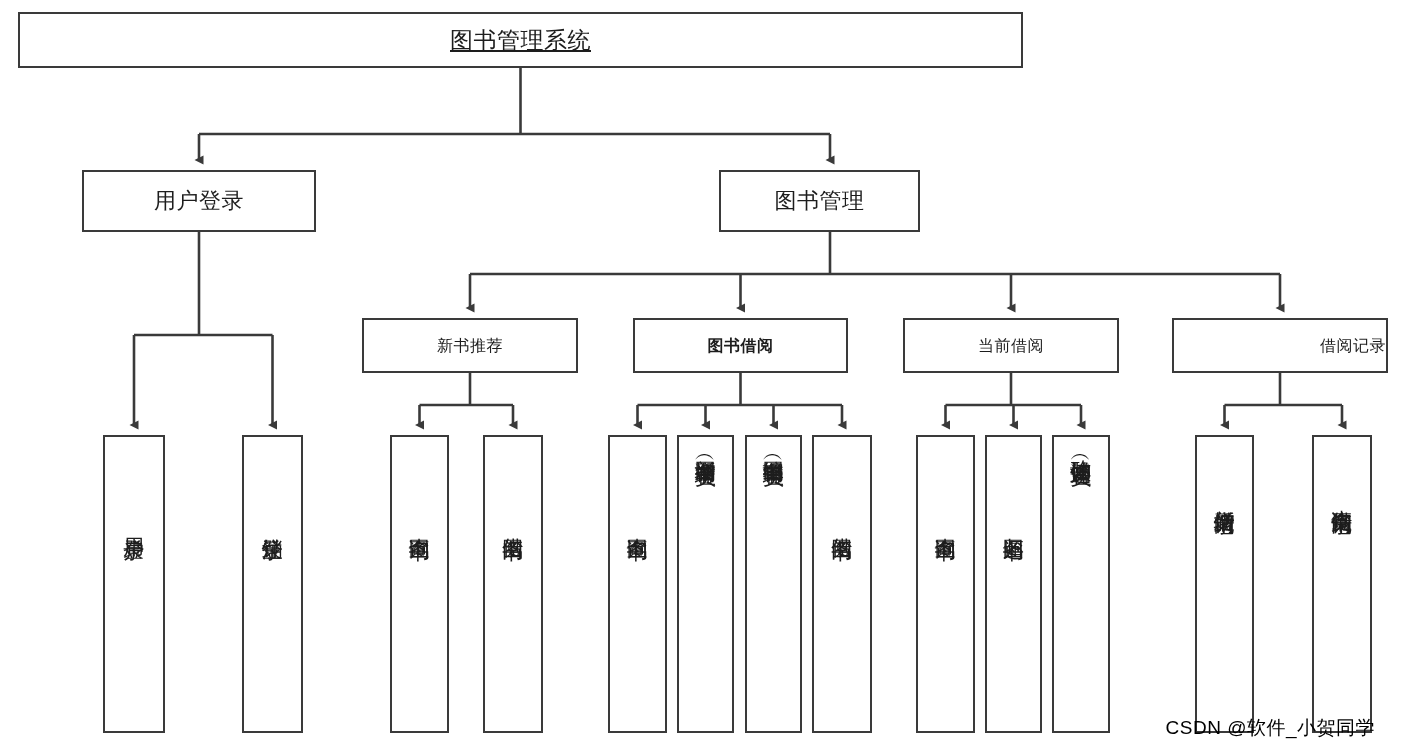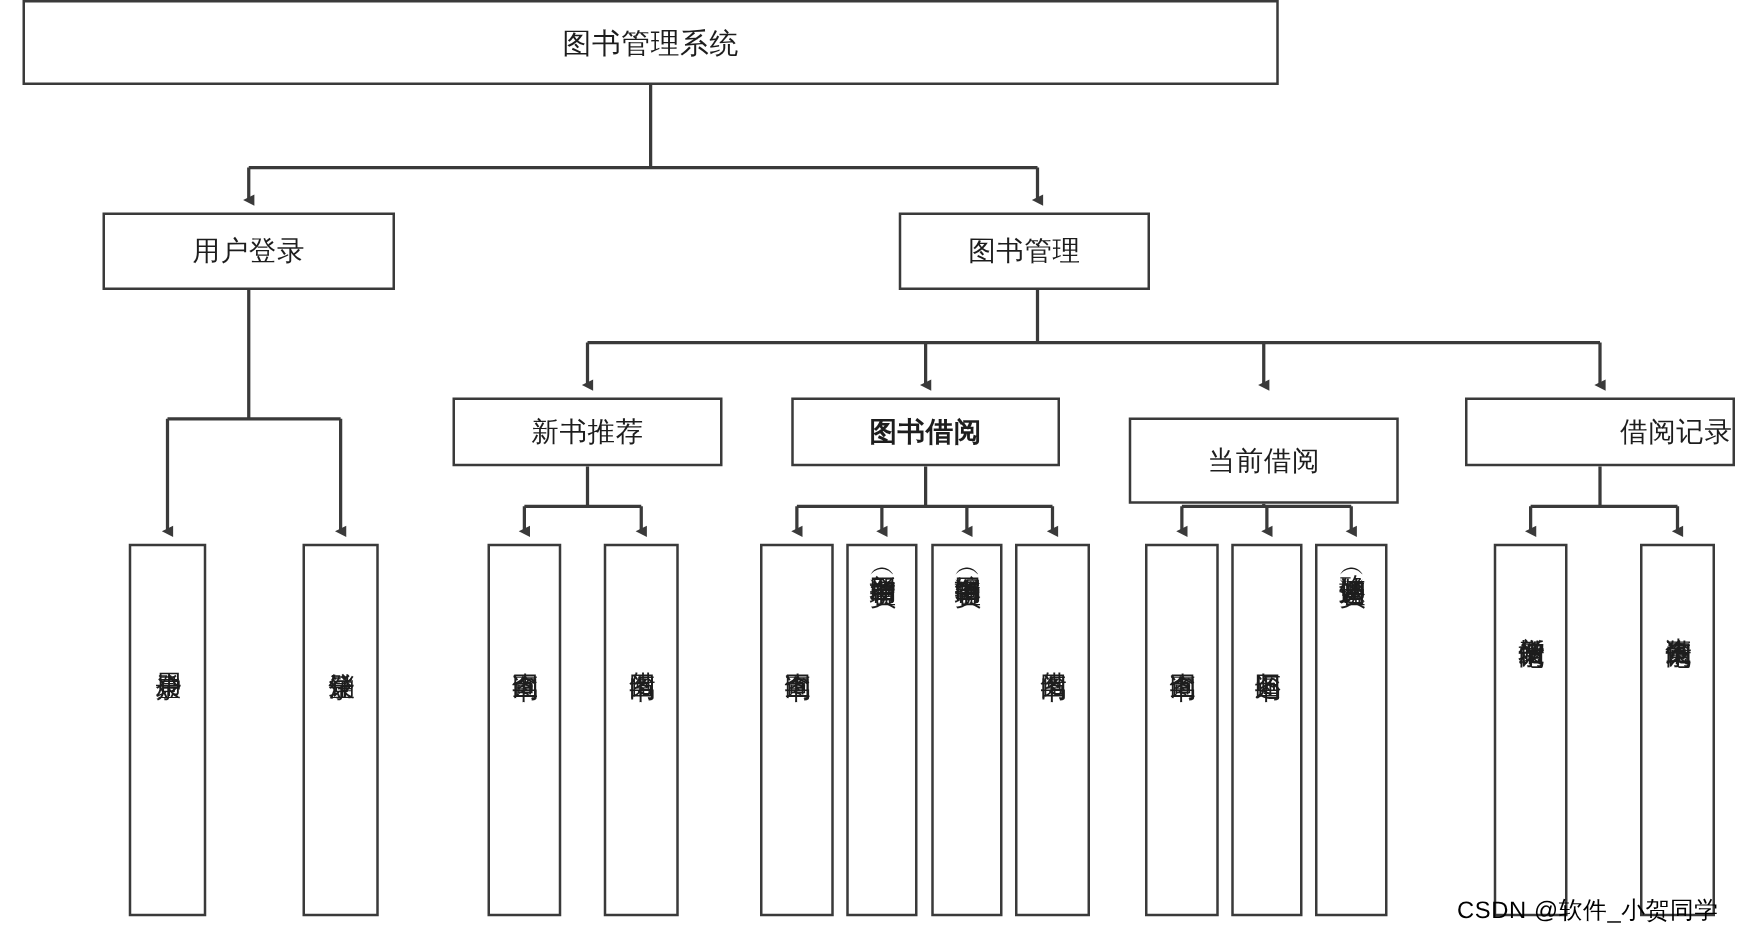--- a/index.html
+++ b/index.html
@@ -36,21 +36,21 @@
     color: #1d1d1d;
   }
   .node .cap {
     display: block;
     text-align: center;
     line-height: 1.25;
     letter-spacing: 0.5px;
   }
   .node.root .cap { font-size: 23px; }
   .node.lvl2 .cap { font-size: 22px; }
-  .node.lvl3 .cap { font-size: 22px; }
+  .node.lvl3 .cap { font-size: 16px; }
   .node.leaf {
     align-items: flex-start;
     justify-content: center;
     padding-top: 6px;
   }
   .node.leaf .cap {
     writing-mode: vertical-rl;
     text-orientation: upright;
     font-size: 21px;
     line-height: 1.32;
@@ -114,38 +114,38 @@
         <path d="M945.5,405 L945.5,425" marker-end="url(#arrow)"></path>
         <path d="M1013.5,405 L1013.5,425" marker-end="url(#arrow)"></path>
         <path d="M1081,405 L1081,425" marker-end="url(#arrow)"></path>
         <path d="M1280,373 L1280,405"></path>
         <path d="M1224.5,405 L1342,405"></path>
         <path d="M1224.5,405 L1224.5,425" marker-end="url(#arrow)"></path>
         <path d="M1342,405 L1342,425" marker-end="url(#arrow)"></path>
       </g>
   </svg>
 
-  <div class="node root" id="n-root" style="left: 18px; top: 0; width: 1005px; height: 68px;">
+  <div class="node root" id="n-root" style="left: 18px; top: 12px; width: 1005px; height: 56px; text-decoration: underline;">
     <span class="cap">图书管理系统</span>
   </div>
 
   <div class="node lvl2" id="n-user-login" style="left: 82px; top: 170px; width: 234px; height: 62px;">
     <span class="cap">用户登录</span>
   </div>
   <div class="node lvl2" id="n-book-manage" style="left: 719px; top: 170px; width: 201px; height: 62px;">
     <span class="cap">图书管理</span>
   </div>
 
   <div class="node lvl3" id="n-new-book-rec" style="left: 362px; top: 318px; width: 216px; height: 55px;">
     <span class="cap">新书推荐</span>
   </div>
   <div class="node lvl3" id="n-book-borrow" style="left: 633px; top: 318px; width: 215px; height: 55px; font-weight: bold;">
     <span class="cap">图书借阅</span>
   </div>
-  <div class="node lvl3" id="n-current-borrow" style="left: 903px; top: 318px; width: 216px; height: 69px; margin-top: 16px;">
+  <div class="node lvl3" id="n-current-borrow" style="left: 903px; top: 318px; width: 216px; height: 55px;">
     <span class="cap">当前借阅</span>
   </div>
   <div class="node lvl3" id="n-borrow-record" style="left: 1172px; top: 318px; width: 216px; height: 55px; justify-content: flex-end;">
     <span class="cap">借阅记录</span>
   </div>
 
   <div class="node leaf mid" id="n-leaf-user-login" style="left: 103px; top: 435px; width: 62px; height: 298px;">
     <span class="cap">用户登录</span>
   </div>
   <div class="node leaf mid" id="n-leaf-user-logout" style="left: 242px; top: 435px; width: 61px; height: 298px;">

